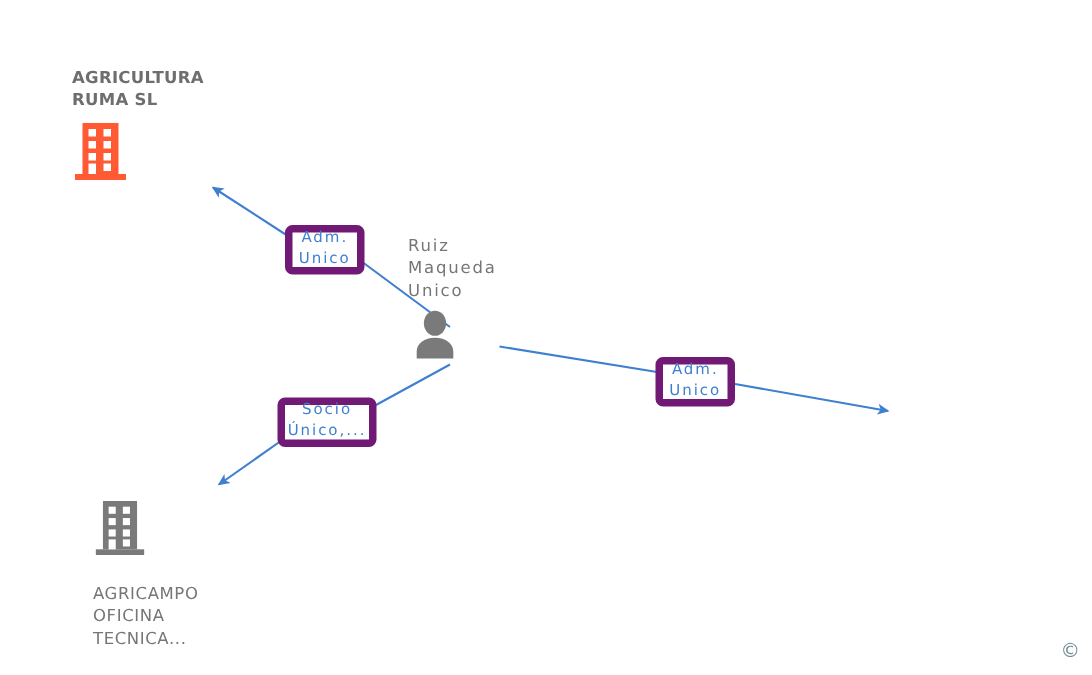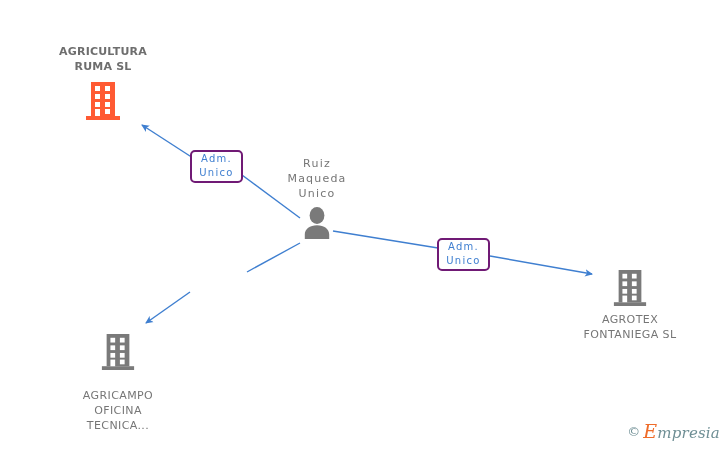--- a/index.html
+++ b/index.html
@@ -21,21 +21,21 @@
     position: absolute;
     left: 0;
     top: 0;
     width: 728px;
     height: 450px;
   }
 
   
   .node {
     position: absolute;
-    text-align: center;
+    text-align: left;
   }
   .node-label {
     font-family: "DejaVu Sans", sans-serif;
     font-size: 11px;
     line-height: 15px;
     color: #767676;
     letter-spacing: 0.4px;
     white-space: pre-line;
   }
   .node-label.bold {
@@ -48,21 +48,21 @@
     line-height: 15px;
   }
   .icon-wrap {
     display: block;
     line-height: 0;
   }
 
   
   .rel-box {
     position: absolute;
-    border: 2px solid #701a75;
+    border: 5px solid #701a75;
     background: #ffffff;
     border-radius: 5px;
     box-sizing: border-box;
     display: flex;
     flex-direction: column;
     align-items: center;
     justify-content: center;
     padding: 3px 6px 4px 6px;
   }
   .rel-box span {
@@ -180,52 +180,33 @@
           <rect x="11" y="29" width="5" height="7"></rect>
           <rect x="21" y="29" width="5" height="5"></rect>
         </g>
       </svg>
     </span>
     <div class="node-label" style="margin-top:16px;">AGRICAMPO
 OFICINA
 TECNICA...</div>
   </div>
 
-  <div class="node" style="left:565px; top:268px; width:130px;">
-    <span class="icon-wrap">
-      <svg width="36" height="40" viewBox="0 0 38 42" xmlns="http://www.w3.org/2000/svg">
-        <g fill="#7a7a7a">
-          <rect x="7" y="2" width="24" height="34"></rect>
-          <rect x="2" y="36" width="34" height="4"></rect>
-        </g>
-        <g fill="#ffffff">
-          <rect x="11" y="6" width="5" height="5"></rect>
-          <rect x="21" y="6" width="5" height="5"></rect>
-          <rect x="11" y="14" width="5" height="5"></rect>
-          <rect x="21" y="14" width="5" height="5"></rect>
-          <rect x="11" y="22" width="5" height="5"></rect>
-          <rect x="21" y="22" width="5" height="5"></rect>
-          <rect x="11" y="29" width="5" height="7"></rect>
-          <rect x="21" y="29" width="5" height="5"></rect>
-        </g>
-      </svg>
-    </span>
-    <div class="node-label" style="margin-top:4px;">AGROTEX
-FONTANIEGA SL</div>
-  </div>
 
   <div class="rel-box" style="left:190px; top:150px; width:53px; height:33px;">
     <span>Adm.</span>
     <span>Unico</span>
   </div>
 
+  <div class="rel-box" style="left:185px; top:265px; width:66px; height:33px;">
+    <span>Socio</span>
+    <span>Único,...</span>
+  </div>
 
   <div class="rel-box" style="left:437px; top:238px; width:53px; height:33px;">
     <span>Adm.</span>
     <span>Unico</span>
   </div>
 
   <div id="watermark">
     <span class="copy">©</span>
-    <span class="brand"><span class="cap">E</span><span>mpresia</span></span>
   </div>
 
 </div>
 
 </body></html>

